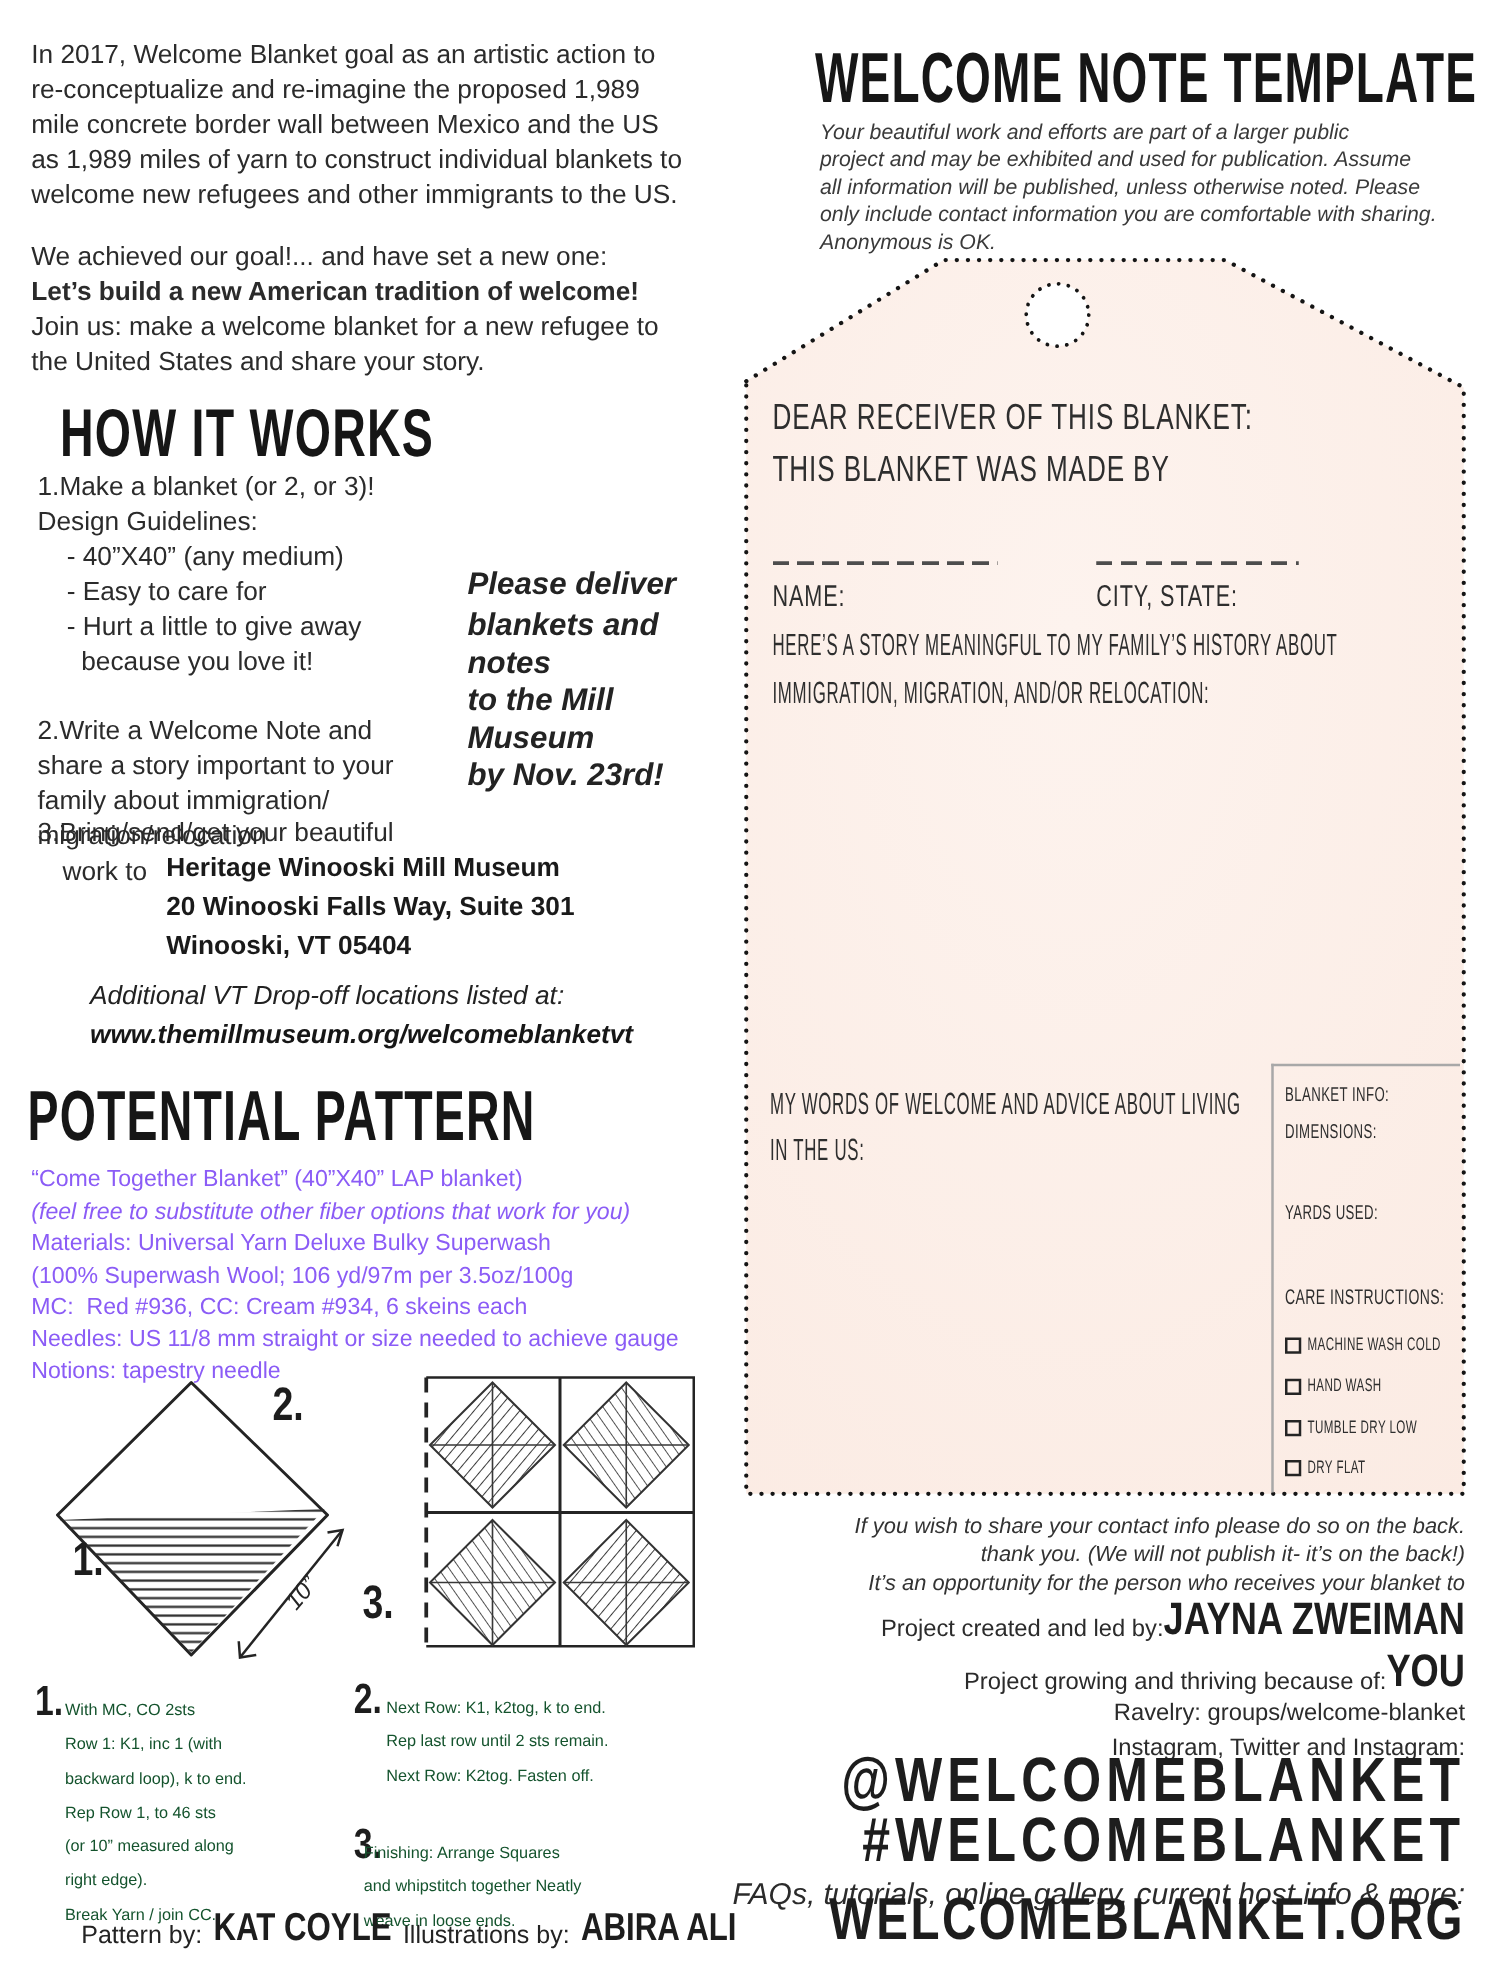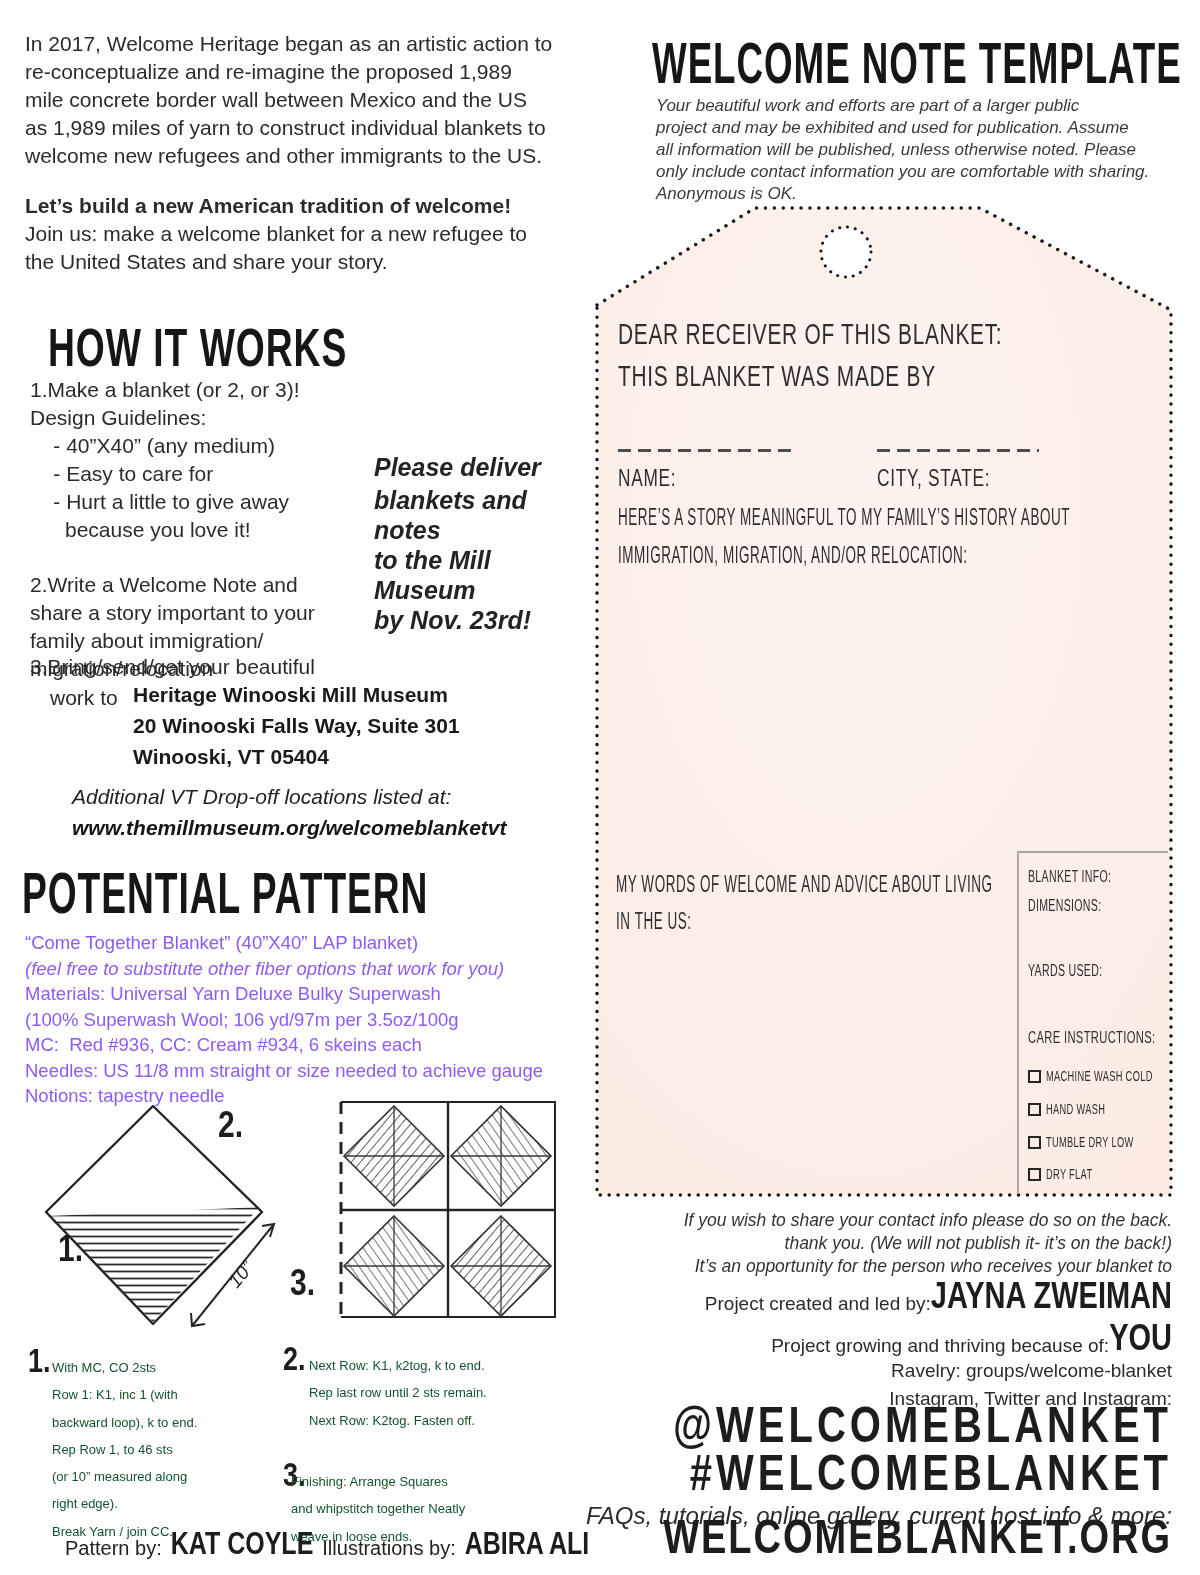--- a/index.html
+++ b/index.html
@@ -32,23 +32,24 @@
   .cb-lab{display:inline-block;font-size:14.5px;letter-spacing:.5px;color:#2e2e2e;
           white-space:nowrap;transform:scaleX(.64);transform-origin:left center;font-weight:500}
   .info-lab{display:block;font-size:16px;letter-spacing:.5px;color:#2e2e2e;white-space:nowrap;
             transform:scaleX(.66);transform-origin:left top;font-weight:500}
 </style>
 </head>
 <body>
 
 <div class="page">
 
-  <div class="abs lines t21" style="left:25px;top:30px;width:585px"><div>In 2017, Welcome Heritage began as an artistic action to</div><div>re-conceptualize and re-imagine the proposed 1,989</div><div>mile concrete border wall between Mexico and the US</div><div>as 1,989 miles of yarn to construct individual blankets to</div><div>welcome new refugees and other immigrants to the US.</div></div>
+  <div class="abs lines t21" style="left:25px;top:30px;width:585px"><div>In 2017, Welcome Blanket goal as an artistic action to</div><div>re-conceptualize and re-imagine the proposed 1,989</div><div>mile concrete border wall between Mexico and the US</div><div>as 1,989 miles of yarn to construct individual blankets to</div><div>welcome new refugees and other immigrants to the US.</div></div>
 
   <div class="abs t21" style="left:25px;top:192px;width:585px">
+    <div>We achieved our goal!... and have set a new one:</div>
     <div class="bold">Let’s build a new American tradition of welcome!</div>
     <div class="lines"><div>Join us: make a welcome blanket for a new refugee to</div><div>the United States and share your story.</div></div>
   </div>
 
   <div class="abs" style="left:48px;top:318px">
     <span class="headline" style="font-size:38px;transform:scale(0.98,1.42)">HOW IT WORKS</span>
   </div>
 
   <div class="abs lines t21" style="left:30px;top:376px;width:340px"><div>1.Make a blanket (or 2, or 3)!</div><div>Design Guidelines:</div><div>    - 40”X40” (any medium)</div><div>    - Easy to care for</div><div>    - Hurt a little to give away</div><div>      because you love it!</div><div></div><div>2.Write a Welcome Note and</div><div>share a story important to your</div><div>family about immigration/</div><div>migration/relocation</div></div>
 

